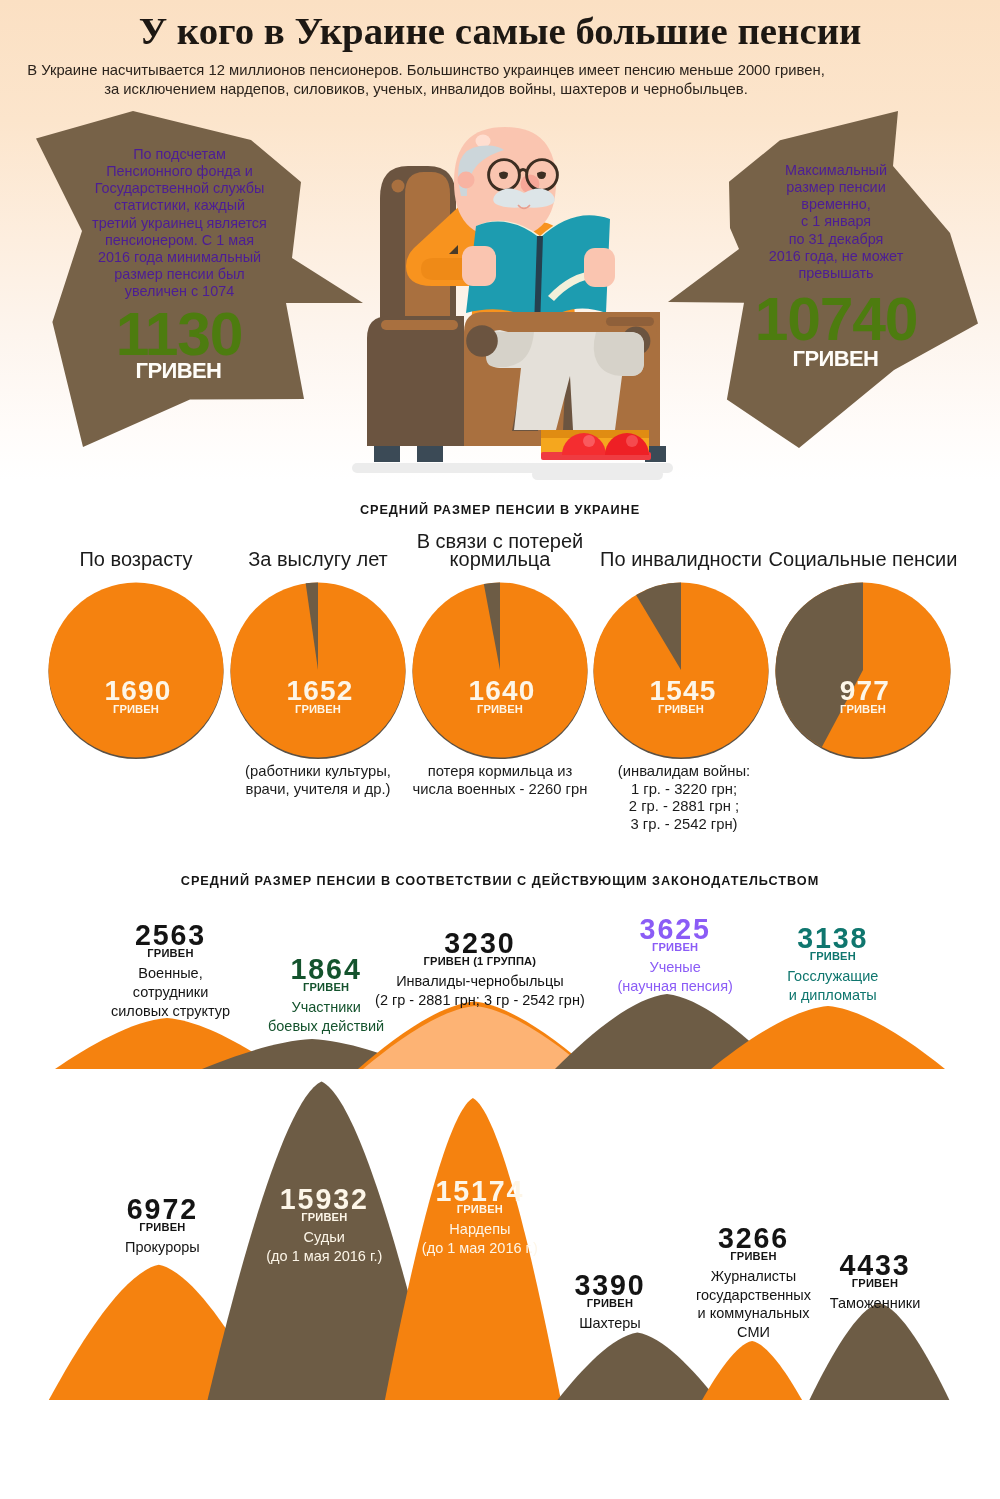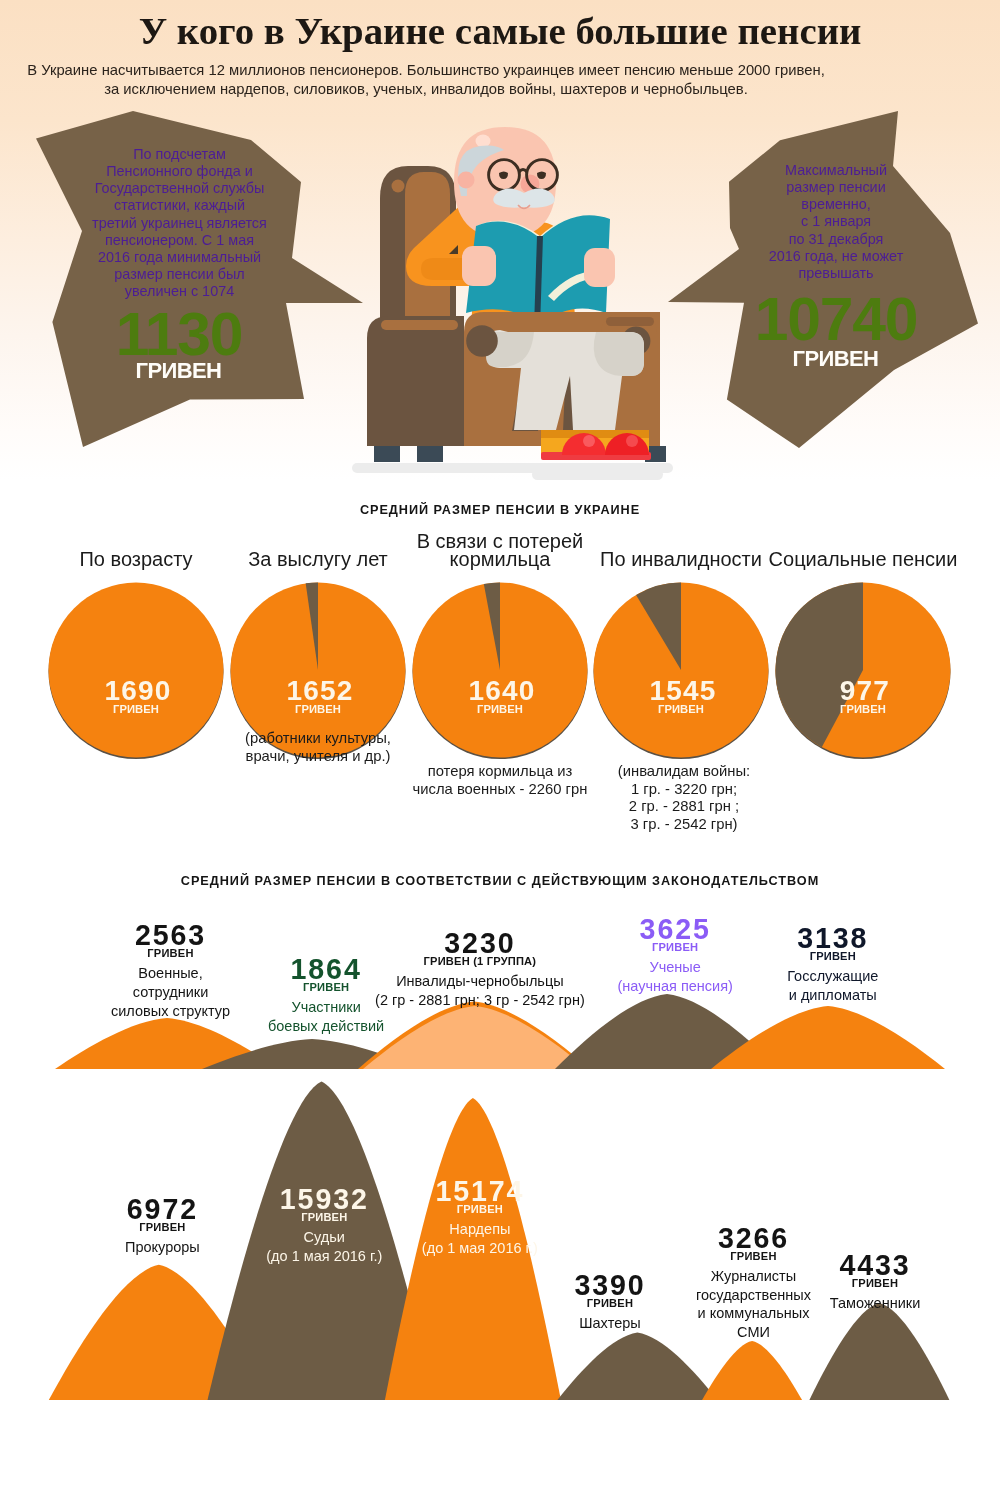--- a/index.html
+++ b/index.html
@@ -163,21 +163,21 @@
           <circle cx="863" cy="670" r="87.5" fill="#F5820F"></circle>
           <path fill="#6D5C45" d="M863 670 L863 582.5 A87.5 87.5 0 0 0 821.76 747.17 Z"></path>
         </g>
       </svg>
       <div class="pielabel" style="left:16px;top:550px;width:240px;">По возрасту</div>
       <div class="pievalue" style="left:18px;top:677px;width:240px;">1690</div>
       <div class="pieunit" style="left:16px;top:704px;width:240px;">ГРИВЕН</div>
       <div class="pielabel" style="left:198px;top:550px;width:240px;">За выслугу лет</div>
       <div class="pievalue" style="left:200px;top:677px;width:240px;">1652</div>
       <div class="pieunit" style="left:198px;top:704px;width:240px;">ГРИВЕН</div>
-      <div class="pienote" style="left:198px;top:730px;width:240px;">
+      <div class="pienote" style="left:198px;top:763px;width:240px;">
         <div>(работники культуры,</div>
         <div>врачи, учителя и др.)</div>
       </div>
       <div class="pielabel" style="left:380px;top:532px;width:240px;">
         <div>В связи с потерей</div>
         <div>кормильца</div>
       </div>
       <div class="pievalue" style="left:382px;top:677px;width:240px;">1640</div>
       <div class="pieunit" style="left:380px;top:704px;width:240px;">ГРИВЕН</div>
       <div class="pienote" style="left:380px;top:763px;width:240px;">
@@ -243,21 +243,21 @@
         </div>
       </div>
       <div class="mtblock" style="left:525.2px;top:918px;width:300px;color:#8b5cf6;">
         <div class="mtvalue">3625</div>
         <div class="mtunit">ГРИВЕН</div>
         <div class="mtlabel">
           <div>Ученые</div>
           <div>(научная пенсия)</div>
         </div>
       </div>
-      <div class="mtblock" style="left:682.8px;top:927px;width:300px;color:#0f172a;">
+      <div class="mtblock" style="left:682.8px;top:927px;width:300px;color:#0f766e;">
         <div class="mtvalue">3138</div>
         <div class="mtunit">ГРИВЕН</div>
         <div class="mtlabel">
           <div>Госслужащие</div>
           <div>и дипломаты</div>
         </div>
       </div>
       <div class="mtblock" style="left:12.400000000000006px;top:1198px;width:300px;color:#141414;">
         <div class="mtvalue">6972</div>
         <div class="mtunit">ГРИВЕН</div>

